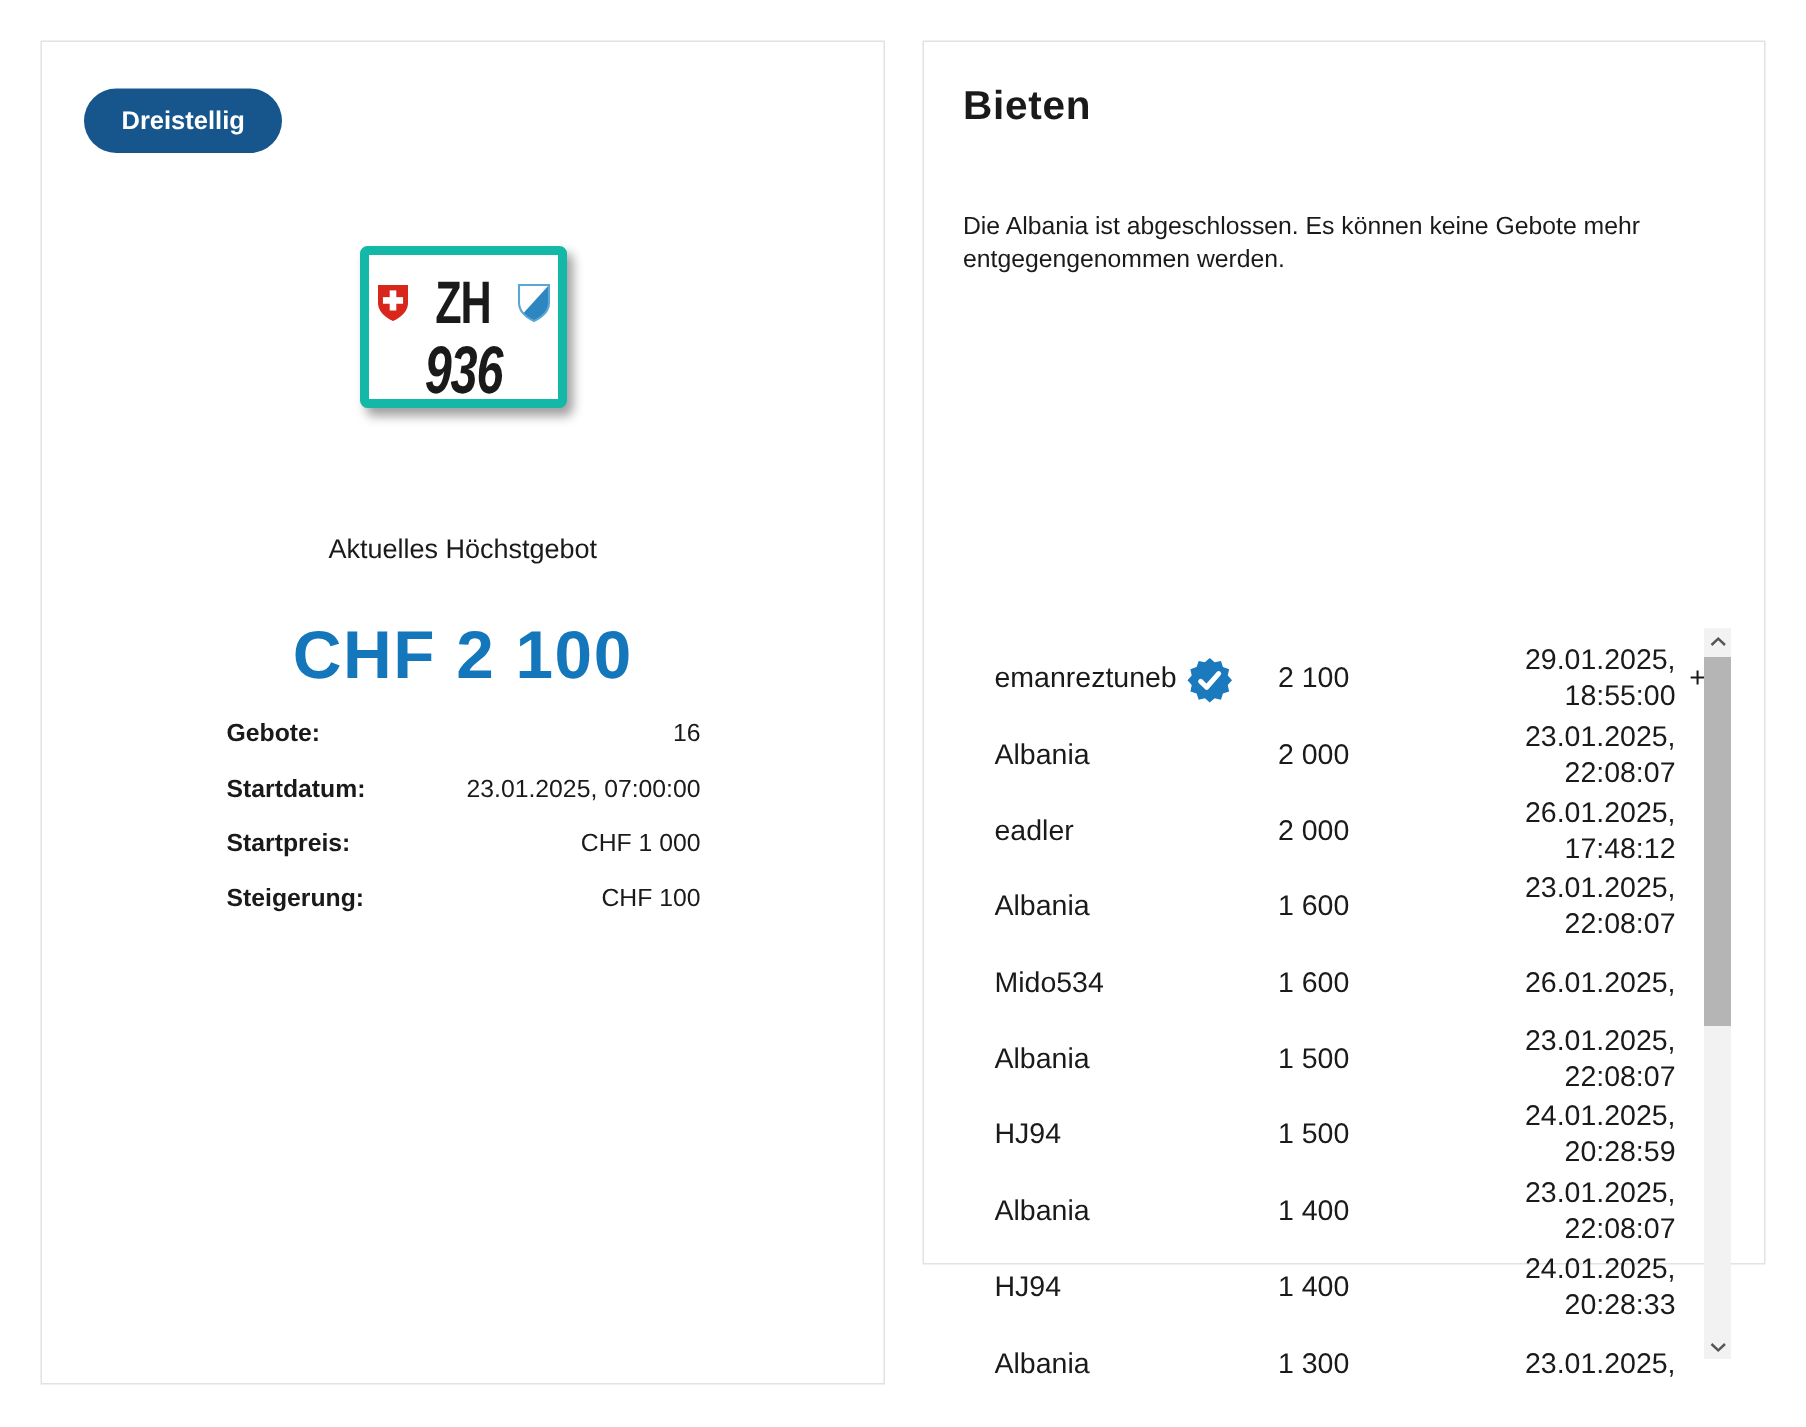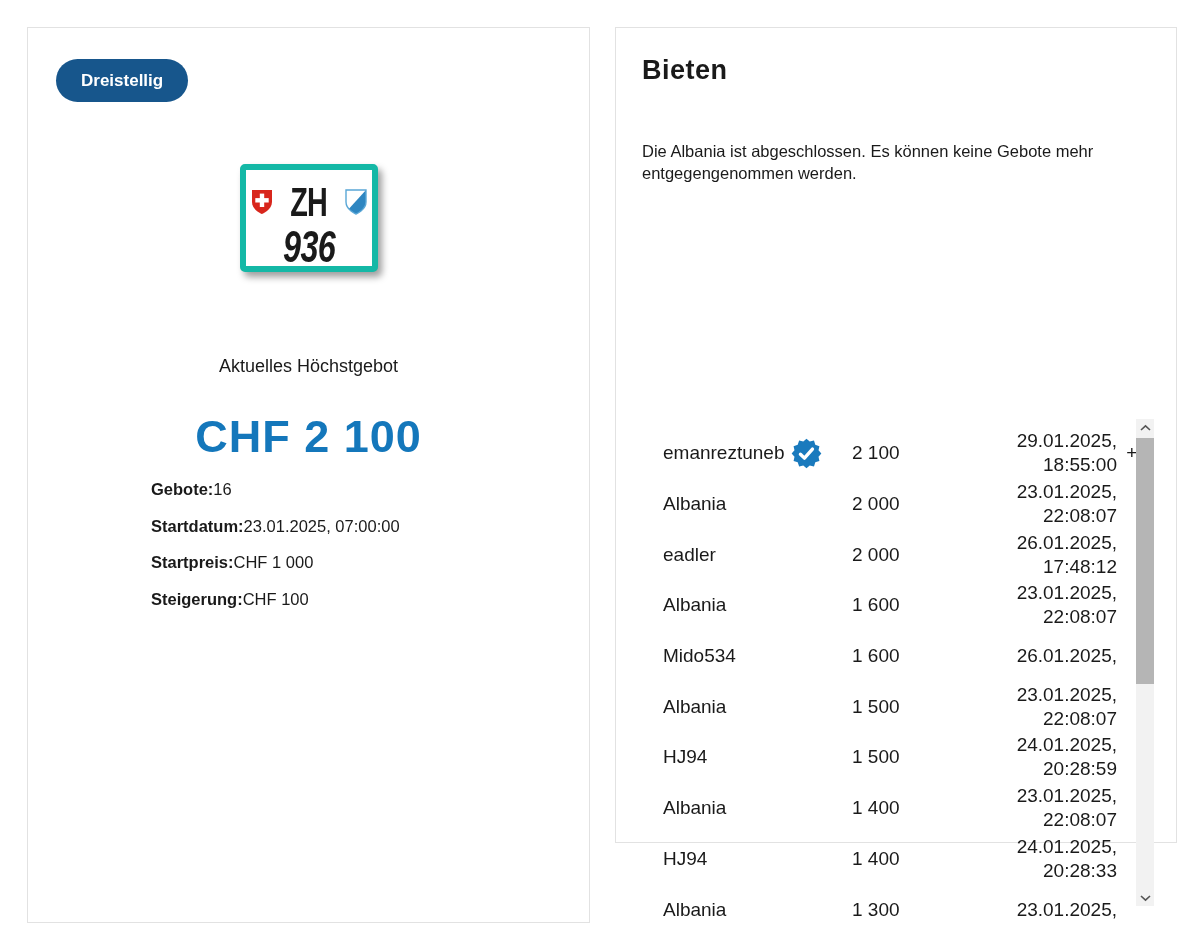--- a/index.html
+++ b/index.html
@@ -27,21 +27,21 @@
     box-shadow:4px 5px 7px rgba(0,0,0,0.38);}
   .plate-row1{display:flex;justify-content:center;align-items:center;gap:9px;margin-top:11px;height:42px;}
   .plate-code{font-size:40px;font-weight:600;display:inline-block;transform:scaleX(0.72);letter-spacing:-1px;}
   .plate-num{text-align:center;font-size:45px;font-weight:600;line-height:48px;font-style:italic;}
   .plate-num span{display:inline-block;transform:scaleX(0.72);letter-spacing:-1px;}
   .shield{width:24px;height:28px;flex:0 0 auto;}
   .bid-caption{position:absolute;top:328px;width:100%;text-align:center;font-size:18px;}
   .bid-big{position:absolute;top:383px;width:100%;text-align:center;
     font-size:45px;font-weight:bold;color:var(--price-blue);letter-spacing:1px;}
   .details{position:absolute;left:123px;top:443px;width:316px;}
-  .detail-row{display:flex;justify-content:flex-start;align-items:center;height:36.8px;font-size:16.5px;}
+  .detail-row{display:flex;justify-content:space-between;align-items:center;height:36.8px;font-size:16.5px;}
   .detail-label{font-weight:bold;}
 
   
   .h1{position:absolute;left:26px;font-size:27px;font-weight:bold;letter-spacing:0.5px;}
   .h1-bieten{top:27px;}
   .h1-verlauf{top:332px;}
   .closed-message{position:absolute;left:26px;top:112px;width:478px;font-size:16.5px;line-height:22px;}
   .history-list{position:absolute;left:26px;top:400px;width:494px;height:492px;overflow:hidden;margin-left:21px;}
   .bid-row{display:grid;grid-template-columns:189px 1fr 215px 40px;align-items:center;height:50.7px;font-size:19px;}
   .bid-user{display:flex;align-items:center;gap:7px;white-space:nowrap;}

